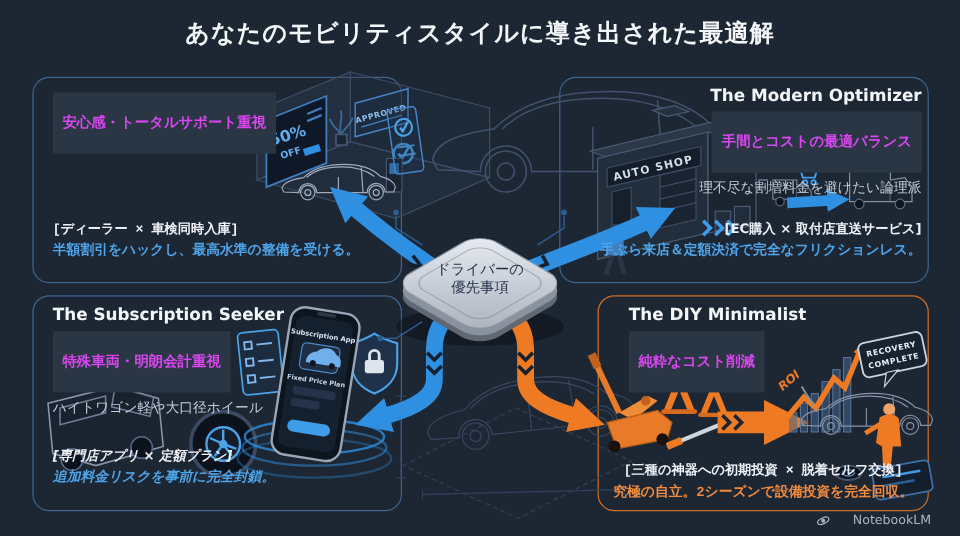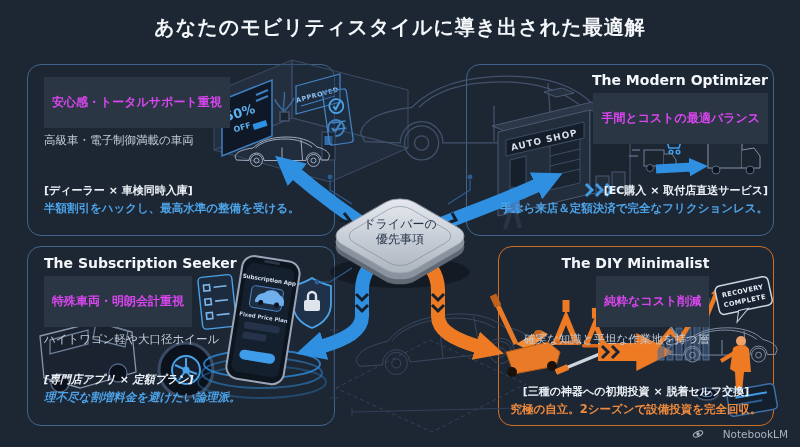--- a/index.html
+++ b/index.html
@@ -25,44 +25,44 @@
   .q-title{font-size:14px;font-weight:bold;color:#f4f7fa;white-space:nowrap;}
   .q-focus{margin-top:5px;background:#2b3645;padding:17px 8px;font-size:12px;font-weight:bold;
            color:#d946ef;white-space:nowrap;width:max-content;}
   .q-profile{margin-top:5px;font-size:11.5px;color:#c3cdd9;white-space:nowrap;}
   .q-strategy{font-size:11px;font-weight:bold;color:#eef2f8;white-space:nowrap;}
   .q-benefit{margin-top:3px;font-size:11.5px;font-weight:bold;color:#4da3e8;white-space:nowrap;}
   .benefit-orange{color:#f08a3c;}
   .align-end{align-items:flex-end;}
   .align-center{align-items:center;}
   #qt-tl-head{left:44px;top:72px;}
-  #qt-tl-foot{left:44px;top:183px;}
+  #qt-tl-foot{left:44px;top:183px;font-family:Liberation Mono, monospace;}
   #qt-tr-head{right:32px;top:72px;}
   #qt-tr-foot{right:32px;top:183px;}
   #qt-bl-head{left:44px;top:255px;}
   #qt-bl-foot{left:44px;top:372px;font-style:italic;}
-  #qt-br-head{left:524px;top:255px;align-items:flex-end;}
-  #qt-br-foot{left:486px;top:384px;width:300px;}
+  #qt-br-head{left:524px;top:255px;}
+  #qt-br-foot{left:486px;top:384px;width:300px;font-family:Liberation Mono, monospace;}
   
   #chip{position:absolute;left:348px;top:184px;width:104px;height:104px;z-index:3;}
   .chip-layer{position:absolute;inset:0;border-radius:22px;}
   #chip-side2{transform:translateY(11px) scaleY(.58) rotate(45deg);background:#5f6873;}
   #chip-side1{transform:translateY(6px) scaleY(.58) rotate(45deg);background:#8a929e;}
   #chip-face{transform:scaleY(.58) rotate(45deg);
              background:linear-gradient(135deg,#e9ecf1 0%,#c6ccd6 55%,#aab2bd 100%);
              border:1px solid #99a1ad;}
   #chip-inner{position:absolute;inset:11px;border-radius:16px;
               transform:scaleY(.58) rotate(45deg);
               border:1.5px solid rgba(110,120,135,.55);}
   #chip-label{position:absolute;left:343px;top:217px;width:114px;z-index:4;
               text-align:center;font-size:12px;font-weight:normal;color:#243147;line-height:15px;}
   
   #art{position:absolute;left:0;top:0;z-index:2;pointer-events:none;}
   
-  #watermark{position:absolute;right:12px;bottom:7px;z-index:5;display:flex;align-items:center;gap:19px;
+  #watermark{position:absolute;right:24px;bottom:7px;z-index:5;display:flex;align-items:center;gap:19px;
              font-size:10.5px;color:#a9b3c0;}
 </style>
 </head>
 <body>
 
 <div id="stage">
 
   <div id="main-title">あなたのモビリティスタイルに導き出された最適解</div>
 
   <div class="q-panel" id="q-tl"></div>
@@ -367,50 +367,49 @@
     <div class="chip-layer" id="chip-face"></div>
     <div id="chip-inner"></div>
   </div>
   <div id="chip-label">
     <div>ドライバーの</div>
     <div>優先事項</div>
   </div>
 
   <div class="q-text" id="qt-tl-head">
     <div class="q-focus">安心感・トータルサポート重視</div>
-    <div class="q-profile">高級車・電子制御満載の車両</div>
   </div>
   <div class="q-text" id="qt-tl-foot">
     <div class="q-strategy">[ディーラー × 車検同時入庫]</div>
     <div class="q-benefit">半額割引をハックし、最高水準の整備を受ける。</div>
   </div>
 
   <div class="q-text align-end" id="qt-tr-head">
     <div class="q-title">The Modern Optimizer</div>
     <div class="q-focus">手間とコストの最適バランス</div>
+    <div class="q-profile">理不尽な割増料金を避けたい論理派</div>
   </div>
   <div class="q-text align-end" id="qt-tr-foot">
     <div class="q-strategy">[EC購入 × 取付店直送サービス]</div>
     <div class="q-benefit">手ぶら来店＆定額決済で完全なフリクションレス。</div>
   </div>
 
   <div class="q-text" id="qt-bl-head">
     <div class="q-title">The Subscription Seeker</div>
     <div class="q-focus">特殊車両・明朗会計重視</div>
     <div class="q-profile">ハイトワゴン軽や大口径ホイール</div>
   </div>
   <div class="q-text" id="qt-bl-foot">
     <div class="q-strategy">[専門店アプリ × 定額プラン]</div>
-    <div class="q-benefit">理不尽な割増料金を避けたい論理派。</div>
+    <div class="q-benefit">追加料金リスクを事前に完全封鎖。</div>
   </div>
 
   <div class="q-text" id="qt-br-head">
     <div class="q-title">The DIY Minimalist</div>
     <div class="q-focus">純粋なコスト削減</div>
-    <div class="q-profile">確実な知識と平坦な作業地を持つ層</div>
   </div>
   <div class="q-text align-center" id="qt-br-foot">
     <div class="q-strategy">[三種の神器への初期投資 × 脱着セルフ交換]</div>
     <div class="q-benefit benefit-orange">究極の自立。2シーズンで設備投資を完全回収。</div>
   </div>
 
   <div id="watermark">
     <svg width="12" height="12" viewBox="0 0 12 12">
       <ellipse cx="6" cy="6" rx="5" ry="2.4" fill="none" stroke="#a9b3c0" stroke-width="1" transform="rotate(-25 6 6)"></ellipse>
       <circle cx="6" cy="6" r="1.7" fill="#a9b3c0"></circle>

